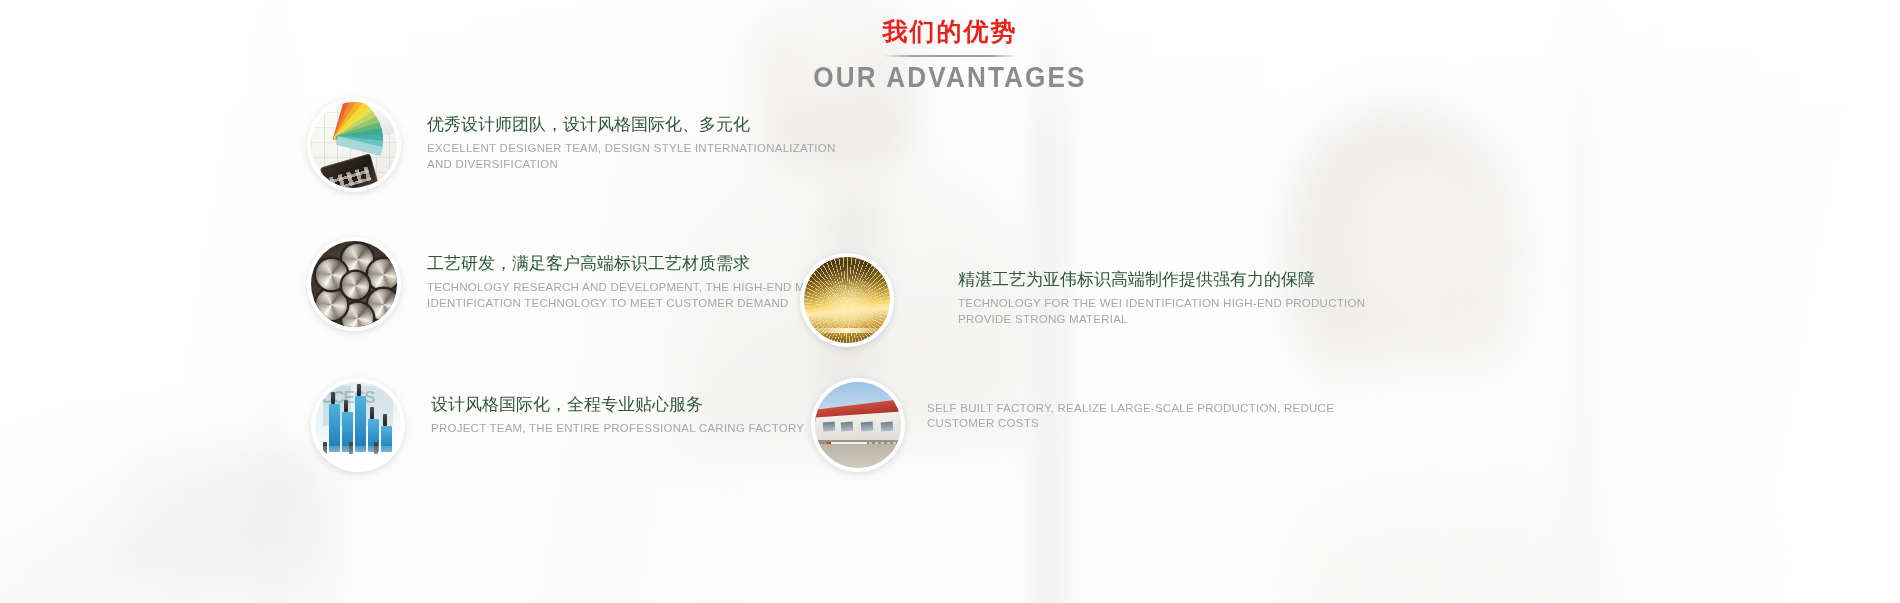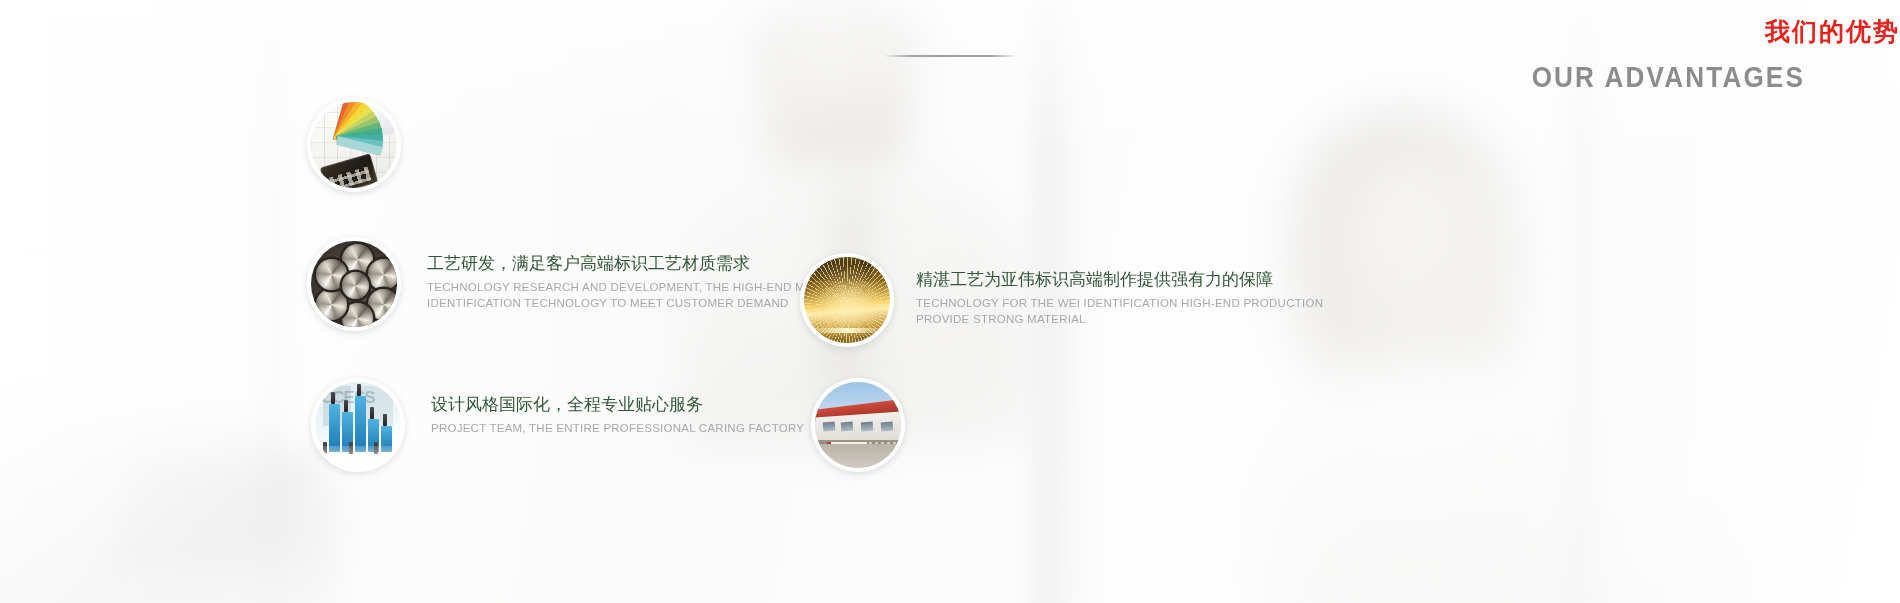--- a/index.html
+++ b/index.html
@@ -104,21 +104,21 @@
     background:linear-gradient(180deg,rgba(247,247,246,.1),rgba(226,226,224,.8));
     border-radius:40% 30% 0 0;
   }
   
   .veil{
     position:absolute; inset:0;
     background:linear-gradient(90deg,rgba(255,255,255,.72) 0%,rgba(255,255,255,.52) 20%,rgba(255,255,255,.46) 46%,rgba(255,255,255,.55) 70%,rgba(255,255,255,.72) 100%);
   }
 
   
-  #header { position:absolute; left:0; right:0; top:18px; text-align:right; z-index:5; }
+  #header { position:absolute; left:0; right:0; top:18px; text-align:center; z-index:5; }
   .h-cn{
     color:#e8211a; font-size:25px; font-weight:bold; letter-spacing:2px;
     line-height:1.12; font-family:"DejaVu Sans","Liberation Sans",sans-serif;
   }
   .h-rule{
     width:135px; height:2px; margin:9px auto 4px auto;
     background:linear-gradient(90deg,rgba(160,160,160,0),#a3a3a3 22%,#9c9c9c 78%,rgba(160,160,160,0));
   }
   .h-en{
     color:#8c8c8c; font-size:29px; font-weight:bold; letter-spacing:2.4px;
@@ -145,21 +145,21 @@
   }
   .t-en{
     color:#a8a8a8; font-size:11.5px; line-height:1.33; margin-top:7px;
     letter-spacing:.25px; white-space:pre-line;
     font-family:"Liberation Sans","DejaVu Sans",sans-serif;
   }
 
   
   #adv0{ left:307px; top:98px; }
   #adv1{ left:307px; top:237px; }
-  #adv2{ left:800px; top:253px; }
+  #adv2{ left:800px; top:253px;gap:42px; }
   #adv3{ left:311px; top:378px; }
   #adv4{ left:811px; top:378px; }
   #adv0 .txt, #adv1 .txt, #adv3 .txt{ margin-left:26px; }
   #adv2 .txt, #adv4 .txt{ margin-left:22px; }
 
   
   .img-swatch{ background:linear-gradient(165deg,#fdfdfb 0%,#f4f3ef 55%,#e9e7e1 100%); }
   .img-swatch .bp{
     position:absolute; inset:0;
     background:
@@ -353,20 +353,25 @@
         <i style="background:#9ac36f;transform:rotate(-26deg)"></i>
         <i style="background:#63b678;transform:rotate(-18deg)"></i>
         <i style="background:#3fae8c;transform:rotate(-10deg)"></i>
         <i style="background:#45b0a6;transform:rotate(-2deg)"></i>
         <i style="background:#6cc2c0;transform:rotate(6deg)"></i>
         <i style="background:#a7d7d6;transform:rotate(14deg)"></i>
       </span>
       <span class="calc"></span>
     </div>
   </div>
+  <div class="txt">
+    <div class="t-cn">优秀设计师团队，设计风格国际化、多元化</div>
+    <div class="t-en">EXCELLENT DESIGNER TEAM, DESIGN STYLE INTERNATIONALIZATION
+AND DIVERSIFICATION</div>
+  </div>
 </div>
 
 <div class="adv" id="adv1">
   <div class="circ-wrap">
     <div class="circ img-pipes">
       <u class="p1"></u>
         <u class="p2"></u>
         <u class="p3"></u>
       <u class="p4"></u>
         <u class="p5"></u>
@@ -434,14 +439,16 @@
       <span class="win w2"></span>
       <span class="win w3"></span>
       <span class="win w4"></span>
       <span class="base"></span>
       <span class="sign"></span>
       <span class="fence"></span>
       <span class="road"></span>
     </div>
   </div>
   <div class="txt">
+    <div class="t-en">SELF BUILT FACTORY, REALIZE LARGE-SCALE PRODUCTION, REDUCE
+CUSTOMER COSTS</div>
   </div>
 </div>
 
 </body></html>

